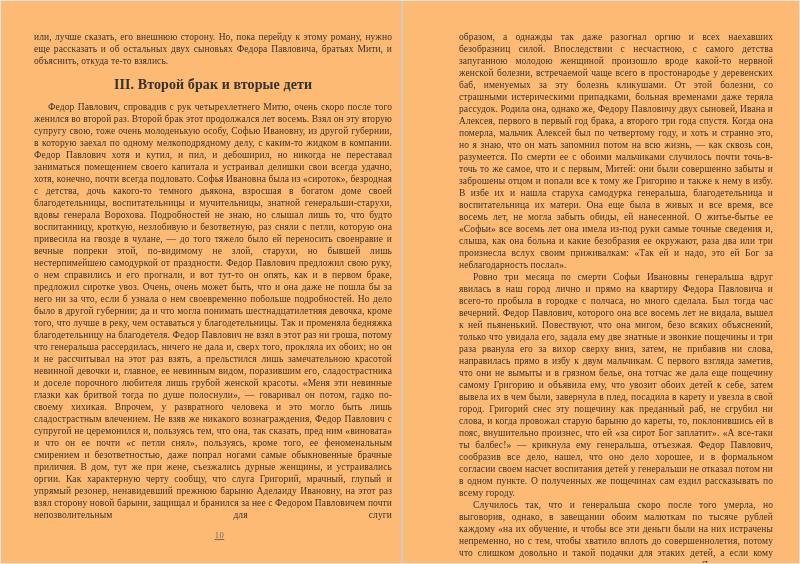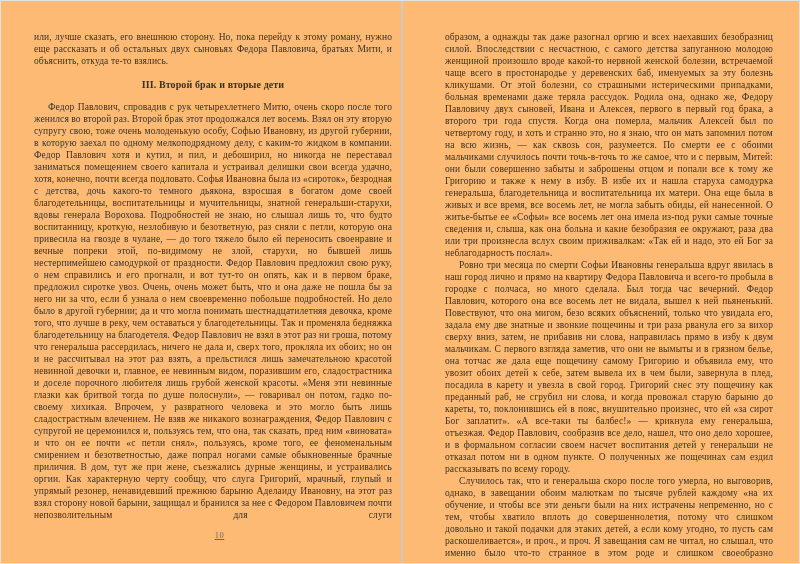--- a/index.html
+++ b/index.html
@@ -21,39 +21,39 @@
     font-family: "Liberation Serif", "DejaVu Serif", serif;
     color: #35322e;
   }
   .page {
     position: relative;
     height: 100%;
     overflow: hidden;
     box-sizing: border-box;
   }
   .page-left  { width: 400px; padding: 30px 9px 0 33px; }
-  .page-right { width: 396px; padding: 30px 26px 0 42px; }
+  .page-right { width: 396px; padding: 30px 26px 0 56px; }
   .gutter-divider {
     width: 2px;
     height: 100%;
     background: #cbcbcb;
   }
   .body-text {
     font-size: 9.5px;
     line-height: 12px;
     text-align: justify;
     letter-spacing: 0.1px;
   }
   p { margin: 0; }
   .indent { text-indent: 14px; font-family: Liberation Serif, serif; }
   .cut-paragraph { text-align-last: justify; }
   .chapter-heading {
     font-weight: bold;
     text-align: center;
-    font-size: 10px;
+    font-size: 14px;
     line-height: 12px;
     margin: 12px 0 10px 0;
     text-indent: 0;
   }
   .page-number {
     position: absolute;
     bottom: 22px;
     text-align: center;
     font-size: 8.5px;
     color: #6b6862;

